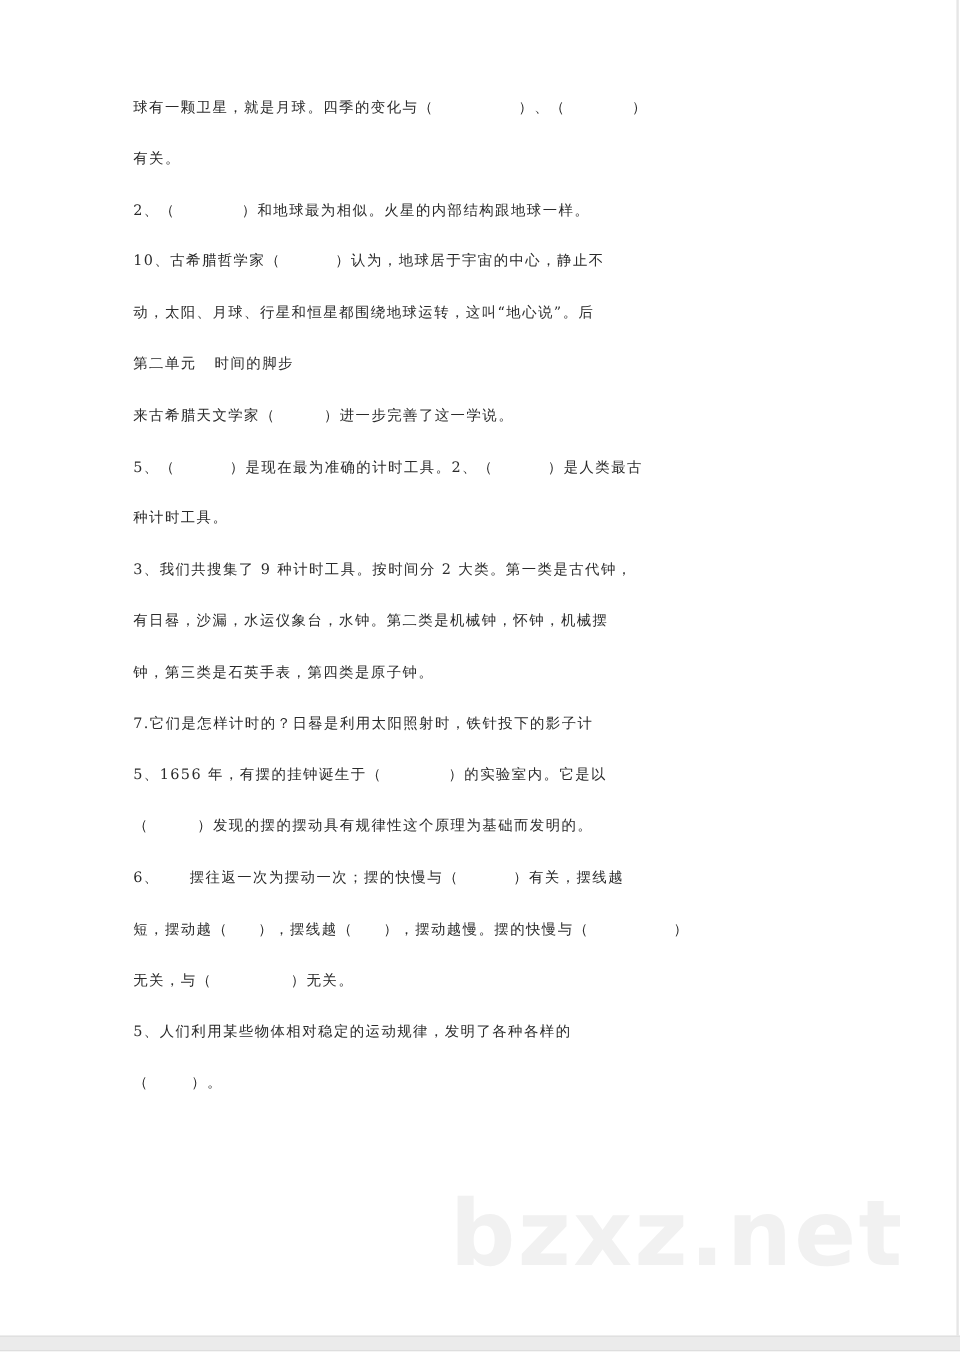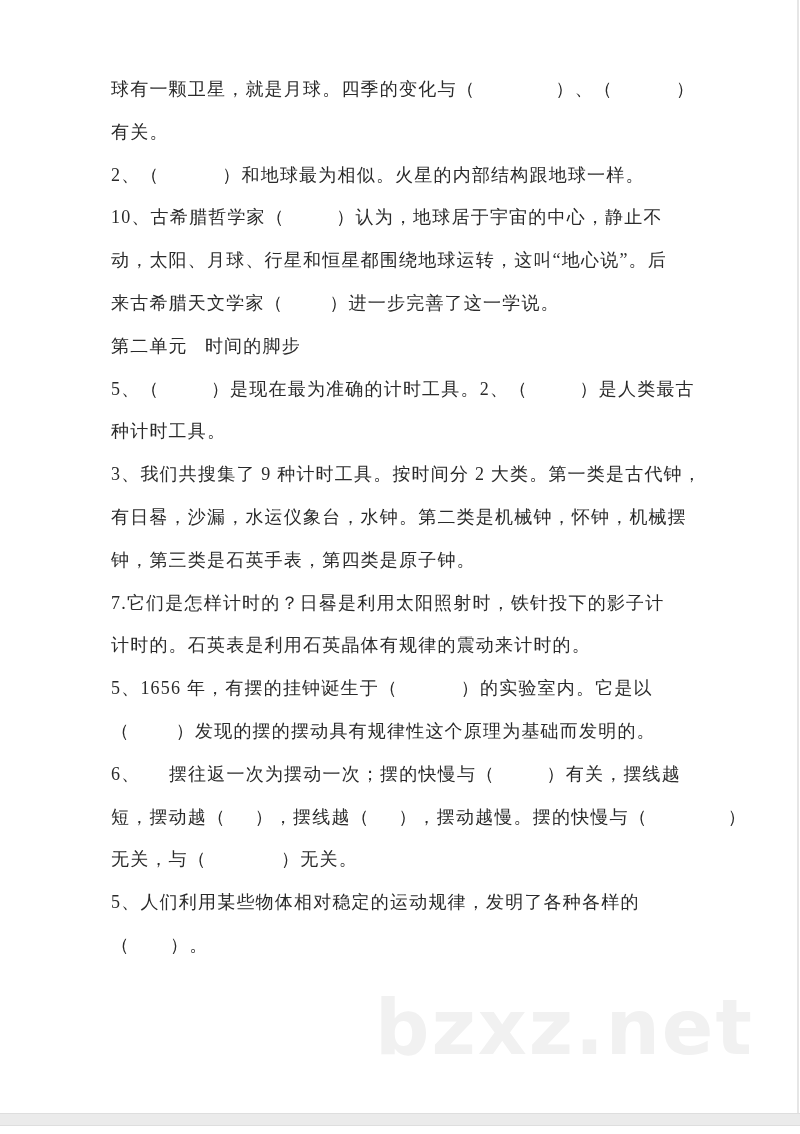--- a/index.html
+++ b/index.html
@@ -10,48 +10,47 @@
   .page {
     position: absolute; left: 0; top: 0; width: 797px; height: 1113px;
     background: #ffffff; border-right: 2px solid #e6e6e6;
   }
   .bottom-band {
     position: absolute; left: 0; top: 1113px; width: 800px; height: 11px;
     background: #ebebeb; border-top: 1px solid #dedede; border-bottom: 1px solid #dedede;
   }
   .text {
     position: absolute; left: 111px; top: 68px; width: 570px;
-    font-size: 18px; line-height: 42.8px; letter-spacing: 1.2px; font-family: Liberation Serif, serif;
+    font-size: 12px; line-height: 42.8px; letter-spacing: 1.2px;
   }
   .line { white-space: pre; height: 42.8px; }
   .watermark {
     position: absolute; left: 375px; top: 990px;
     font-family: "DejaVu Sans", "Liberation Sans", sans-serif; font-weight: bold;
     font-size: 76px; color: #f1f1f1; letter-spacing: 2px; line-height: 1;
   }
 </style>
 </head>
 <body>
 
 <div class="page">
   <div class="text">
     <div class="line">球有一颗卫星，就是月球。四季的变化与（              ）、（           ）</div>
     <div class="line">有关。</div>
     <div class="line">2、（           ）和地球最为相似。火星的内部结构跟地球一样。</div>
     <div class="line">10、古希腊哲学家（         ）认为，地球居于宇宙的中心，静止不</div>
     <div class="line">动，太阳、月球、行星和恒星都围绕地球运转，这叫“地心说”。后</div>
+    <div class="line">第二单元   时间的脚步</div>
     <div class="line">来古希腊天文学家（        ）进一步完善了这一学说。</div>
-    <div class="line">第二单元   时间的脚步</div>
     <div class="line">5、（         ）是现在最为准确的计时工具。2、（         ）是人类最古</div>
     <div class="line">种计时工具。</div>
     <div class="line">3、我们共搜集了 9 种计时工具。按时间分 2 大类。第一类是古代钟，</div>
     <div class="line">有日晷，沙漏，水运仪象台，水钟。第二类是机械钟，怀钟，机械摆</div>
     <div class="line">钟，第三类是石英手表，第四类是原子钟。</div>
     <div class="line">7.它们是怎样计时的？日晷是利用太阳照射时，铁针投下的影子计</div>
-    <div class="line">计时的。石英表是利用石英晶体有规律的震动来计时的。</div>
     <div class="line">5、1656 年，有摆的挂钟诞生于（           ）的实验室内。它是以</div>
     <div class="line">（        ）发现的摆的摆动具有规律性这个原理为基础而发明的。</div>
     <div class="line">6、     摆往返一次为摆动一次；摆的快慢与（         ）有关，摆线越</div>
     <div class="line">短，摆动越（     ），摆线越（     ），摆动越慢。摆的快慢与（              ）</div>
     <div class="line">无关，与（             ）无关。</div>
     <div class="line">5、人们利用某些物体相对稳定的运动规律，发明了各种各样的</div>
     <div class="line">（       ）。</div>
   </div>
   <div class="watermark">bzxz.net</div>
 </div>

